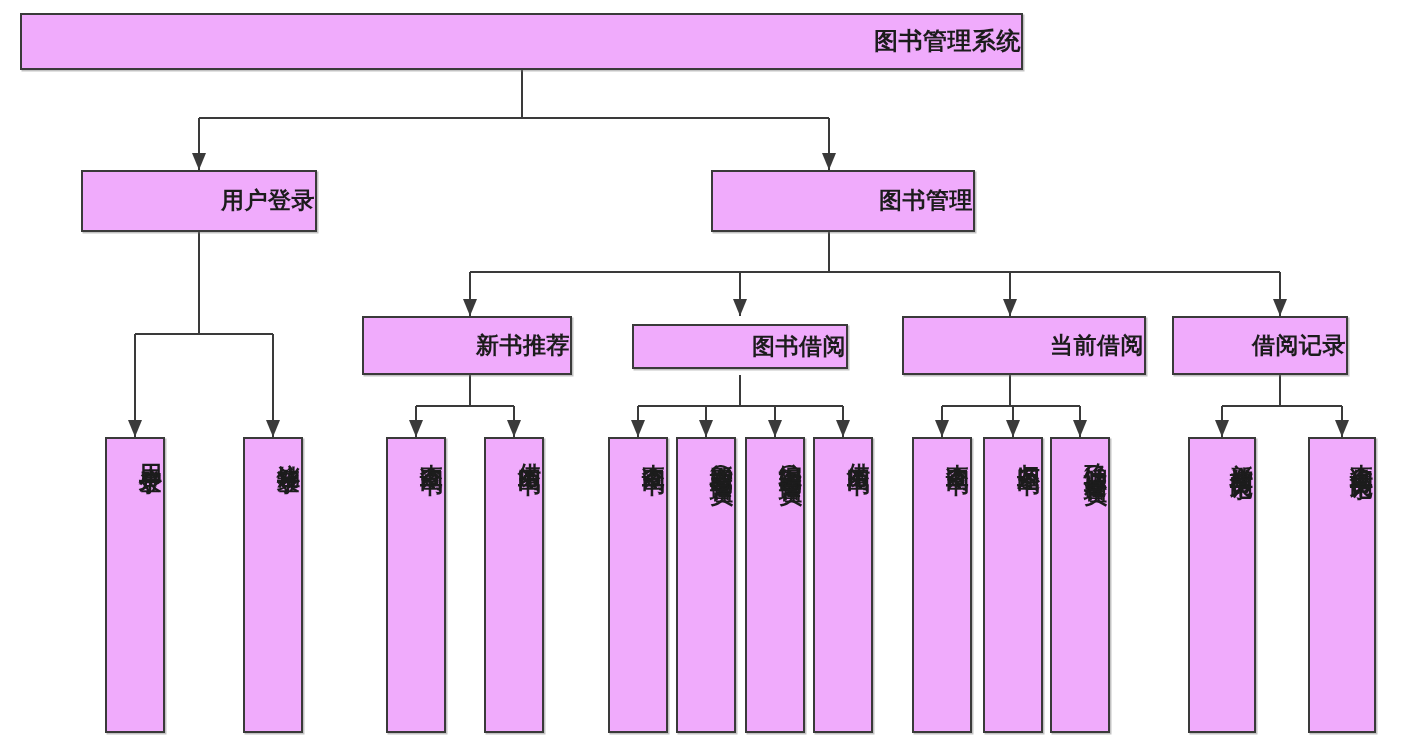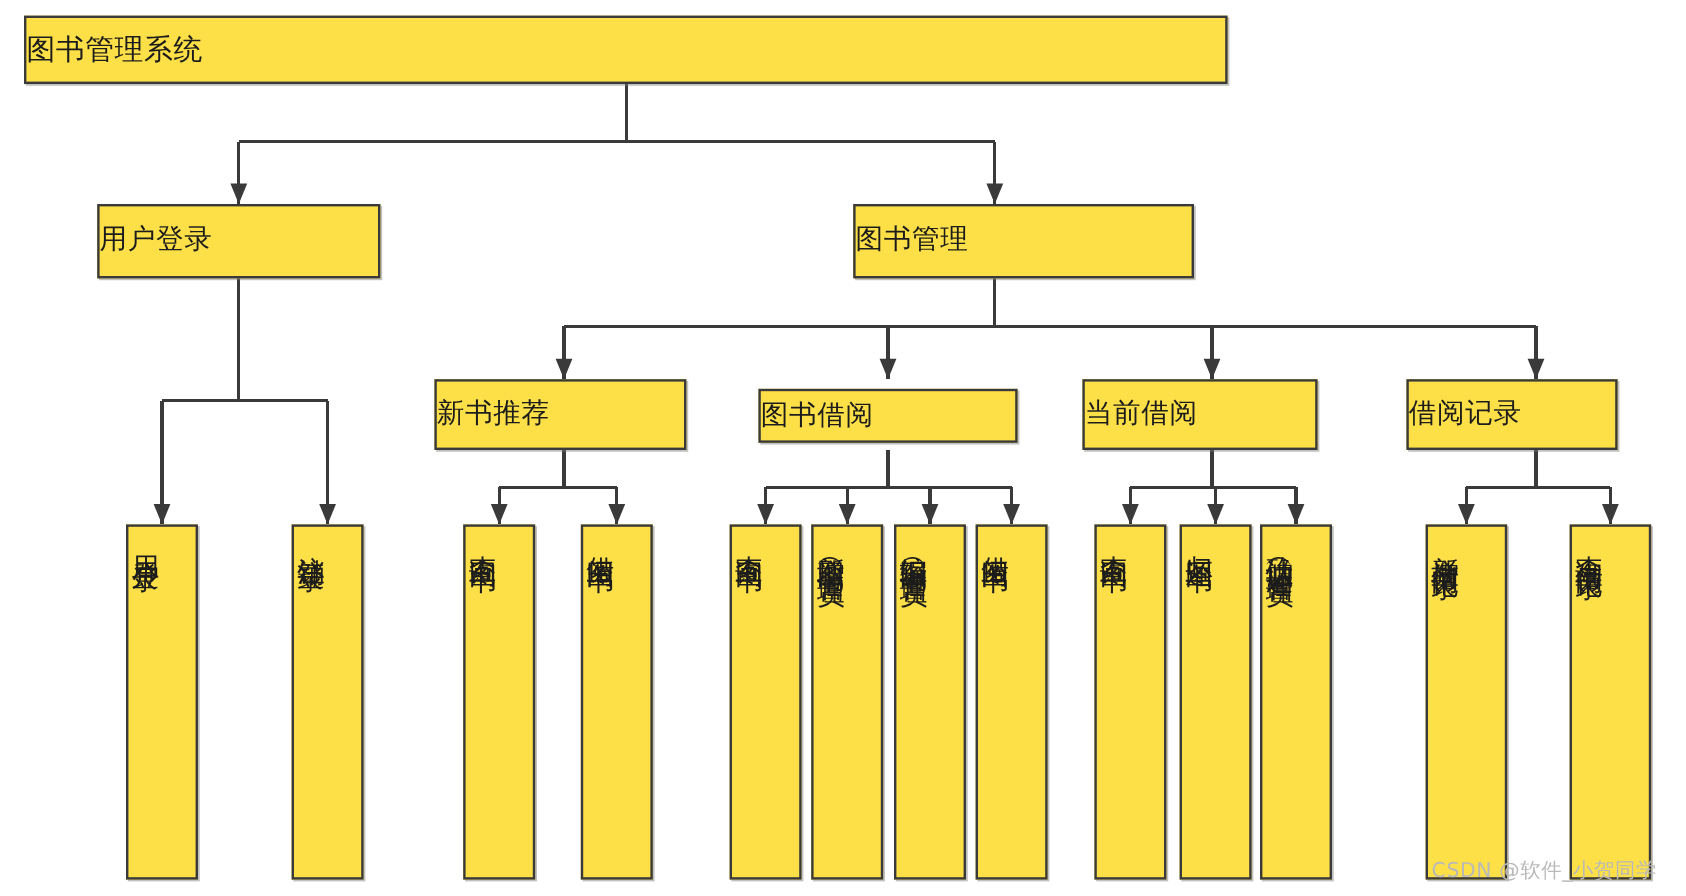--- a/index.html
+++ b/index.html
@@ -23,26 +23,27 @@
     position: absolute;
     left: 0;
     top: 0;
     width: 1405px;
     height: 747px;
     pointer-events: none;
   }
   .node {
     position: absolute;
     box-sizing: border-box;
-    background: #fde047;
+    background: #f0abfc;
     border: 2.5px solid #3a3a3a;
     display: flex;
     align-items: center;
-    justify-content: flex-start;
+    justify-content: flex-end;
     box-shadow: 1.5px 1.5px 0 rgba(120,120,120,0.45);
+    font-weight: bold;
   }
   .node-label {
     color: #1c1c1c;
     text-align: center;
     line-height: 1.12;
     letter-spacing: 0.5px;
   }
   .node.horizontal .node-label {
     font-size: 23px;
     writing-mode: horizontal-tb;
@@ -129,30 +130,30 @@
         <polygon points="1335,420 1349,420 1342,437" fill="#3a3a3a"></polygon>
       </g>
   </svg>
   <div id="node-layer">
       <div class="node horizontal root" style="left: 20px; top: 13px; width: 1003px; height: 57px;">
         <span class="node-label">图书管理系统</span>
       </div>
       <div class="node horizontal" style="left: 81px; top: 170px; width: 236px; height: 62px;">
         <span class="node-label">用户登录</span>
       </div>
-      <div class="node horizontal" style="left: 711px; top: 170px; width: 284px; height: 62px;">
+      <div class="node horizontal" style="left: 711px; top: 170px; width: 264px; height: 62px;">
         <span class="node-label">图书管理</span>
       </div>
       <div class="node horizontal" style="left: 362px; top: 316px; width: 210px; height: 59px;">
         <span class="node-label">新书推荐</span>
       </div>
       <div class="node horizontal" style="left: 632px; top: 324px; width: 216px; height: 45px;">
         <span class="node-label">图书借阅</span>
       </div>
-      <div class="node horizontal" style="left: 902px; top: 316px; width: 196px; height: 59px;">
+      <div class="node horizontal" style="left: 902px; top: 316px; width: 244px; height: 59px;">
         <span class="node-label">当前借阅</span>
       </div>
       <div class="node horizontal" style="left: 1172px; top: 316px; width: 176px; height: 59px;">
         <span class="node-label">借阅记录</span>
       </div>
       <div class="node vertical" style="left: 105px; top: 437px; width: 60px; height: 296px;">
         <span class="node-label">用户登录</span>
       </div>
       <div class="node vertical" style="left: 243px; top: 437px; width: 60px; height: 296px;">
         <span class="node-label">注销登录</span>
@@ -184,14 +185,13 @@
       <div class="node vertical" style="left: 1050px; top: 437px; width: 60px; height: 296px;">
         <span class="node-label">确认归还（管理员）</span>
       </div>
       <div class="node vertical" style="left: 1188px; top: 437px; width: 68px; height: 296px;">
         <span class="node-label">新增借阅记录</span>
       </div>
       <div class="node vertical" style="left: 1308px; top: 437px; width: 68px; height: 296px;">
         <span class="node-label">查询借阅记录</span>
       </div>
     </div>
-  <div class="watermark" style="left: 1193px; top: 714px; color: rgb(185, 185, 185);">CSDN @软件_小贺同学</div>
 </div>
 
 </body></html>

